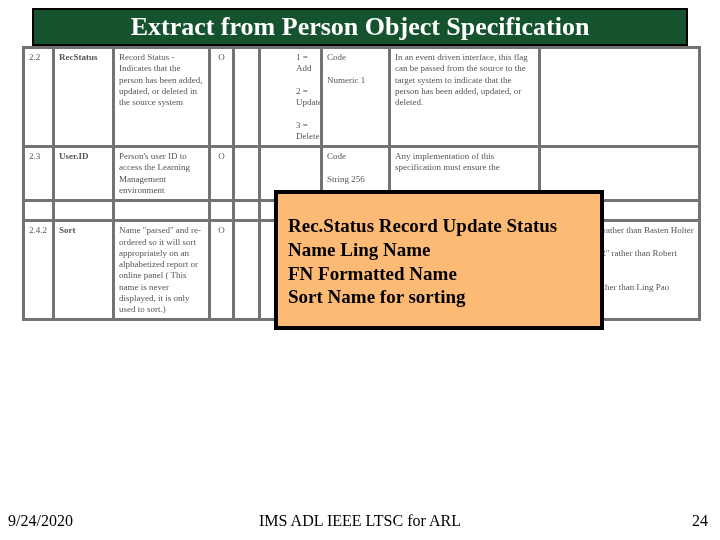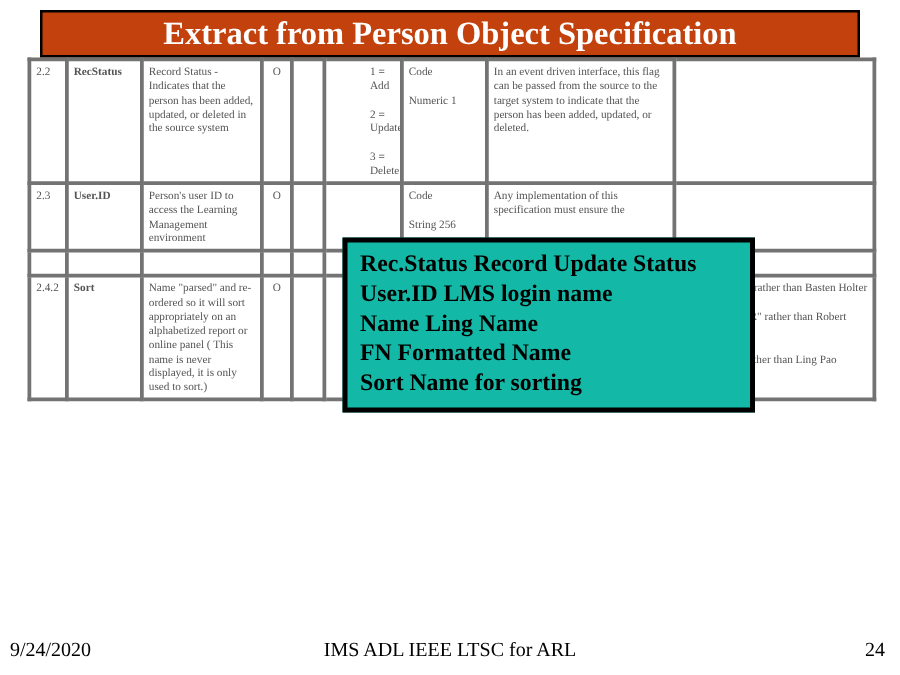--- a/index.html
+++ b/index.html
@@ -10,21 +10,21 @@
     font-family: "Times New Roman", Times, serif;
     position: relative;
     overflow: hidden;
   }
   .title-bar {
     position: absolute;
     top: 8px;
     left: 32px;
     right: 32px;
     height: 38px;
-    background: #c2410c;
+    background: #14532d;
     border: 2px solid #000;
   }
   .title-bar h1 {
     color: #fff;
     font-size: 26px;
     font-weight: bold;
     text-align: center;
     line-height: 34px;
     font-family: "Times New Roman", Times, serif;
   }
@@ -54,23 +54,23 @@
   .spec-table .c6 { width: 68px; }
   .spec-table .c7 { width: 150px; }
   .spec-table .c8 { width: 160px; }
 
   .overlay-box {
     position: absolute;
     top: 190px;
     left: 274px;
     width: 330px;
     height: 140px;
-    background: #14b8a6;
+    background: #fdba74;
     border: 4px solid #000;
-    padding: 6px 10px;
+    padding: 20px 10px;
     font-family: "Times New Roman", Times, serif;
     font-size: 19px;
     line-height: 1.25;
     color: #000;
   }
   .overlay-box .row { white-space: nowrap; }
   .overlay-box .term { font-weight: bold; }
   .overlay-box .desc { font-weight: bold; }
   
   .overlay-box .desc { font-weight: bold; }
@@ -151,21 +151,20 @@
         <td class="c5"></td>
         <td class="c6">Descr<br><br>String 256</td>
         <td class="c7">"Parsing" schemes will be vendor specific. The examples at right use a scheme that concatenates the first five letters of family name with the first five letters of Given name.</td>
         <td class="c8">"HOLTEBAS " rather than Basten Holter<br><br>"JONESROBER" rather than Robert Jones<br><br>"LING PAO" rather than Ling Pao</td>
       </tr>
     </tbody>
 </table>
 
 <div class="overlay-box" id="overlay-box">
     <div class="row"><span class="term">Rec.Status</span><span class="desc"> Record Update Status</span></div>
-    <div class="row"><span class="term">User.ID</span><span class="desc"> LMS login name</span></div>
     <div class="row"><span class="term">Name</span><span class="desc"> Ling Name</span></div>
     <div class="row"><span class="term">FN</span><span class="desc"> Formatted Name</span></div>
     <div class="row"><span class="term">Sort</span><span class="desc"> Name for sorting</span></div>
   </div>
 
 <div class="footer-date">9/24/2020</div>
 <div class="footer-center"><span>IMS ADL IEEE LTSC for ARL</span></div>
 <div class="footer-page">24</div>
 
 </body></html>

